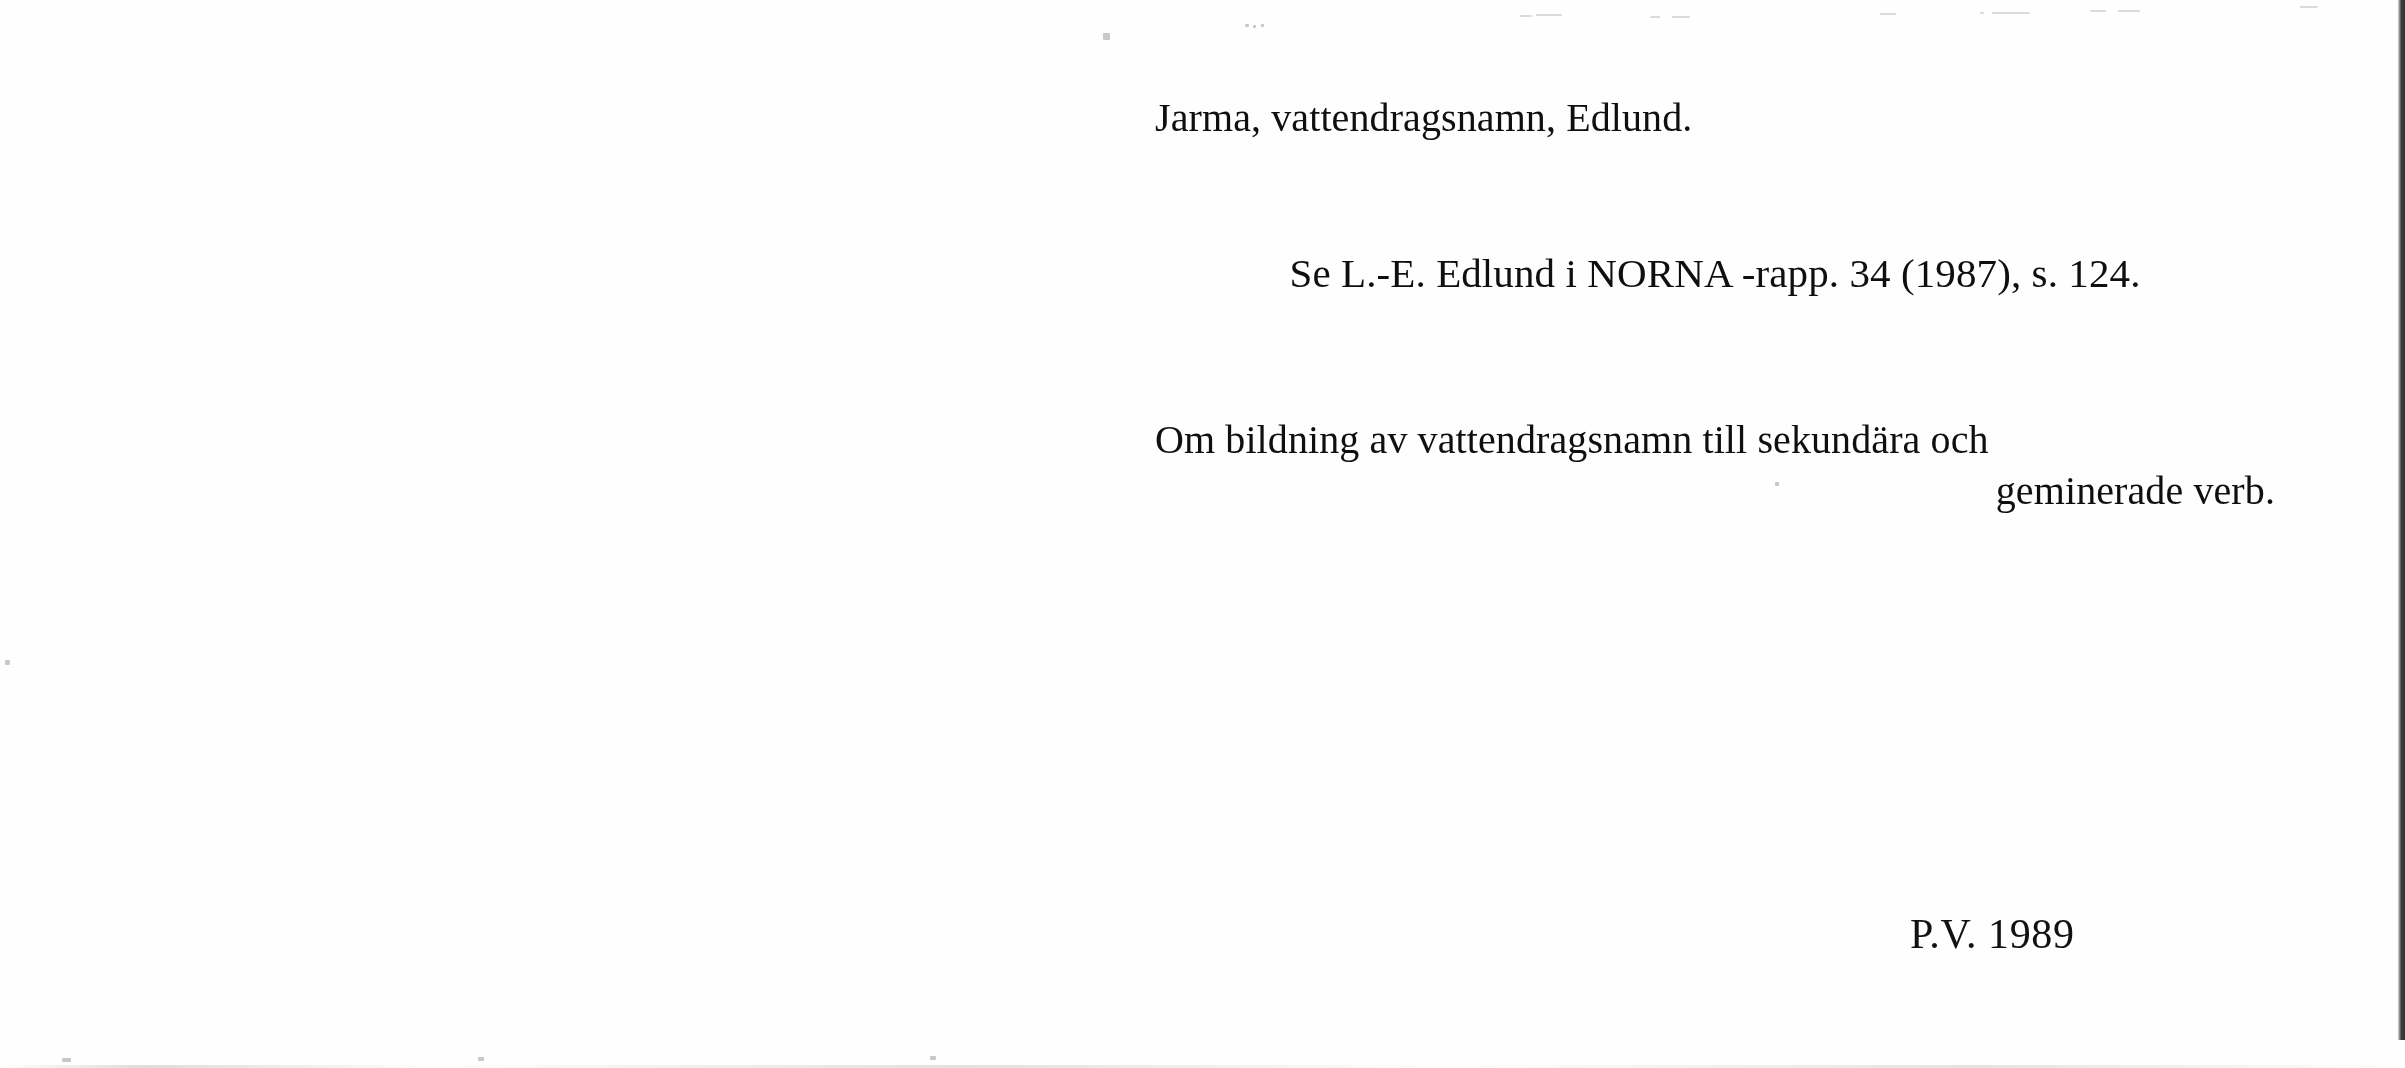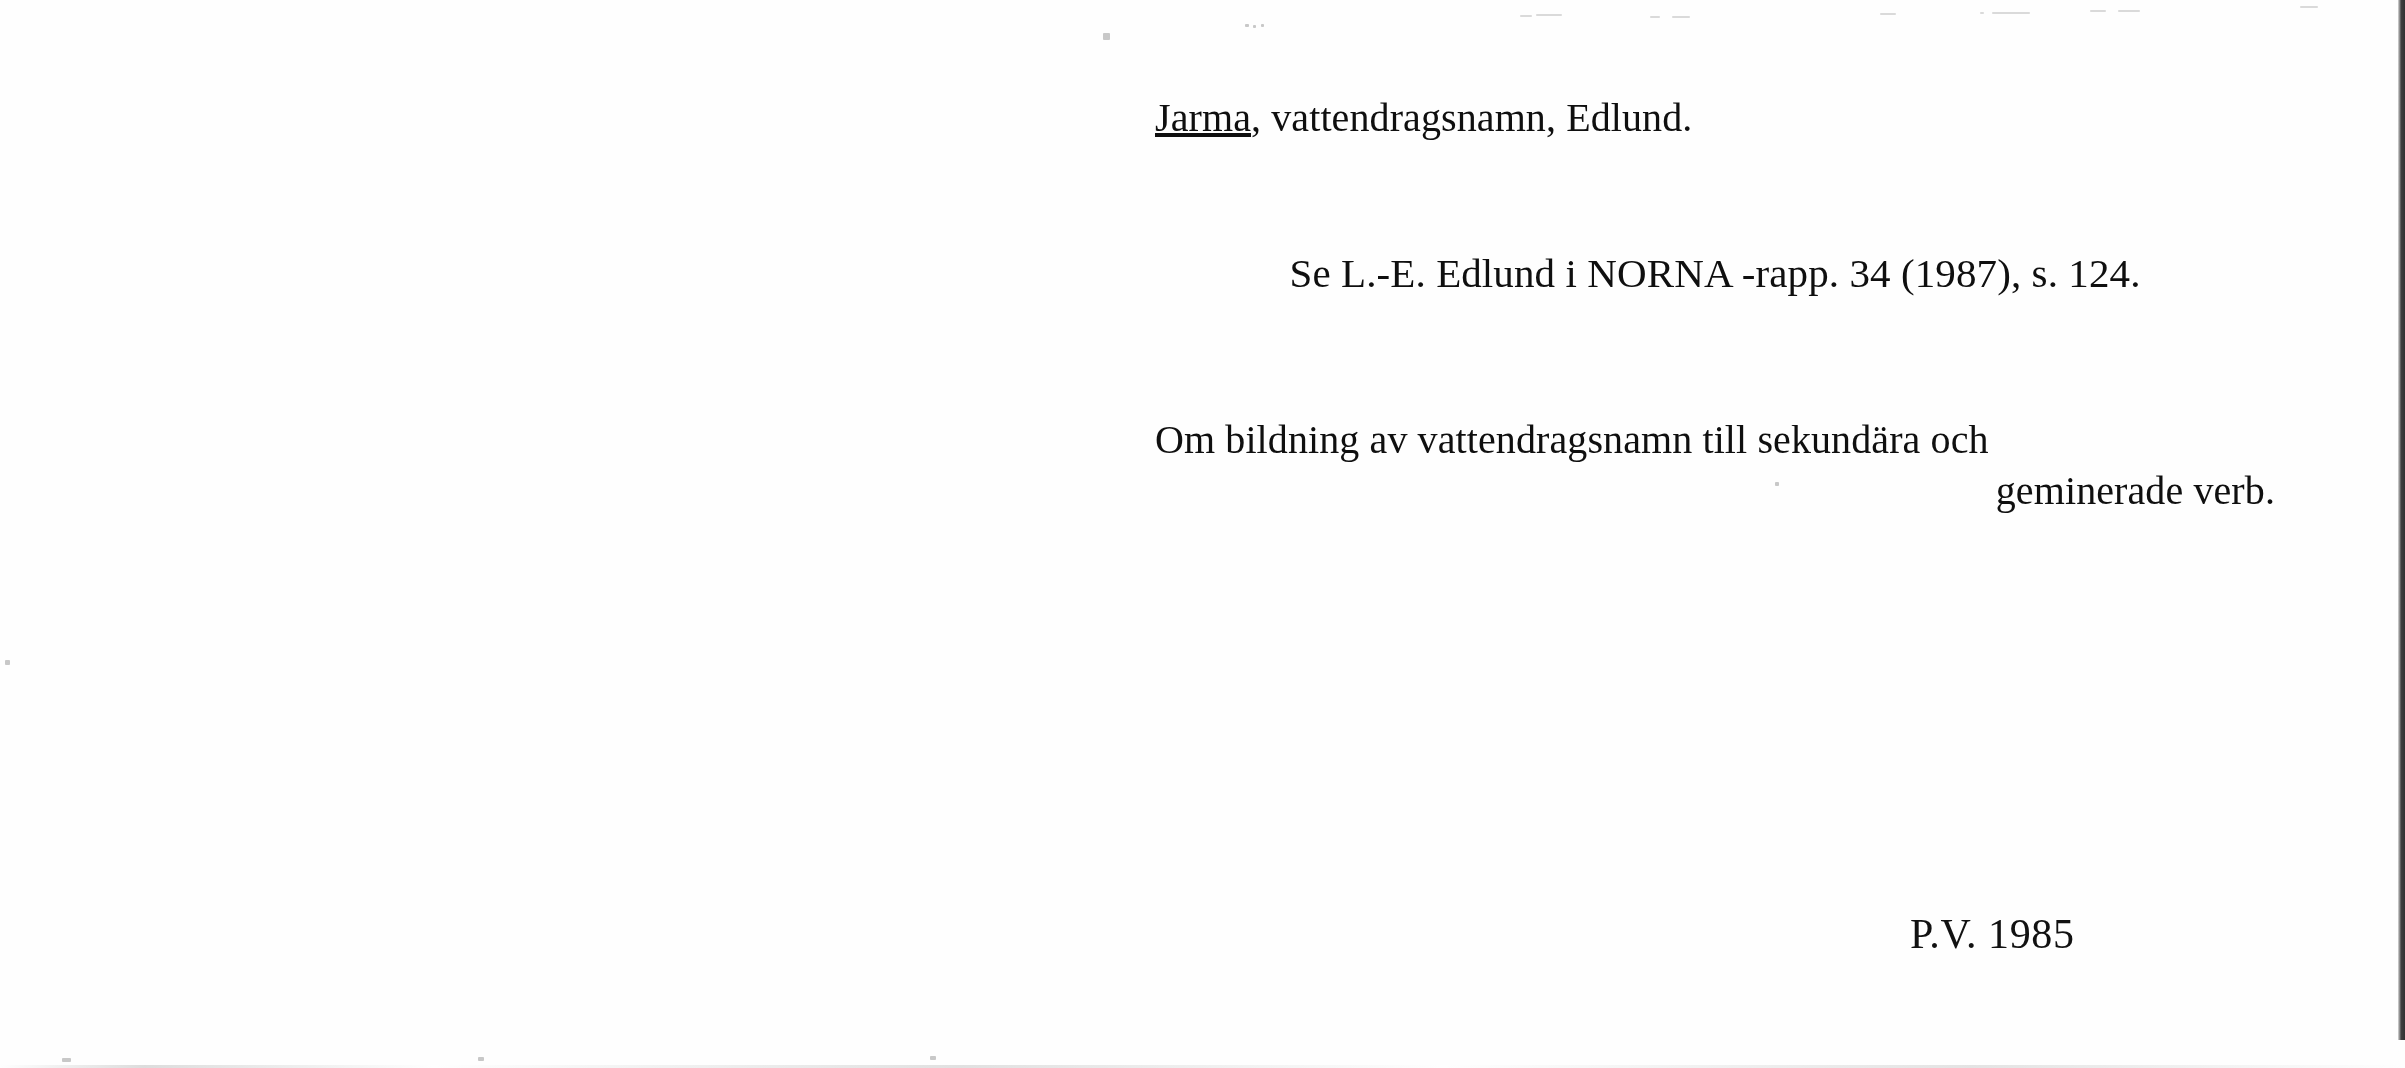--- a/index.html
+++ b/index.html
@@ -71,21 +71,20 @@
     top: 92px;
     width: 1120px;
   }
   .para {
     font-size: 40px;
     line-height: 1.28;
     letter-spacing: .1px;
     color: #0f0f0f;
   }
   .headword {
-    text-decoration: underline;
     text-underline-offset: 2px;
   }
   #p-headword { margin: 0 0 104px 0; }
   #p-reference { margin: 0 0 114px 0; font-size: 41px; text-align: center; }
   #p-note { margin: 0; }
   #p-note .line2 { display: block; text-align: right; }
 
   #signature {
     position: absolute;
     left: 1910px;
@@ -129,15 +128,15 @@
 
     <p class="para" id="p-reference">Se L.-E. Edlund i NORNA -rapp. 34 (1987), s. 124.</p>
 
     <p class="para" id="p-note">
       <span class="line1">Om bildning av vattendragsnamn till sekundära och</span>
       <span class="line2">geminerade verb.</span>
     </p>
 
   </div>
 
-  <div id="signature">P.V. 1985</div>
+  <div id="signature">P.V. 1989</div>
 
 </div>
 
 </body></html>

